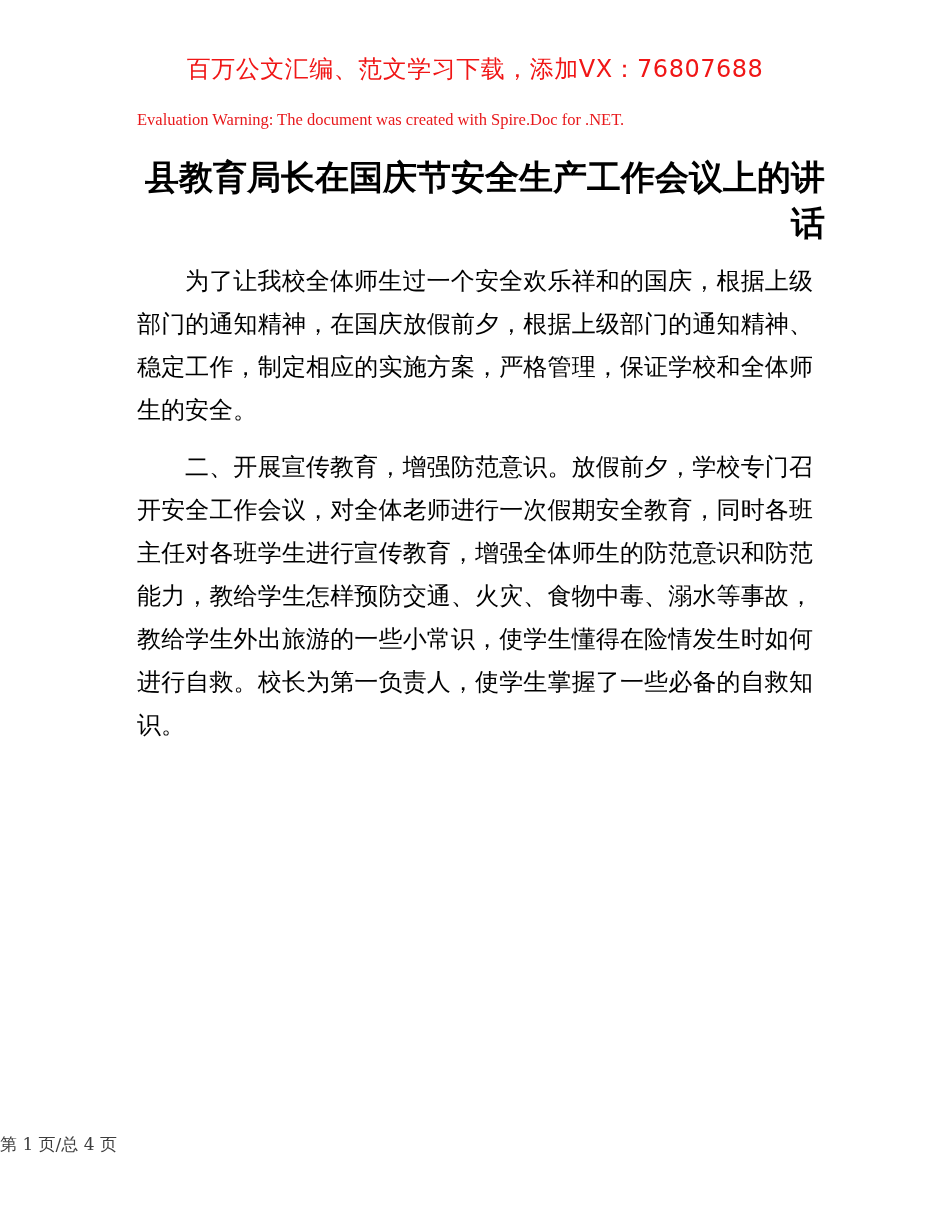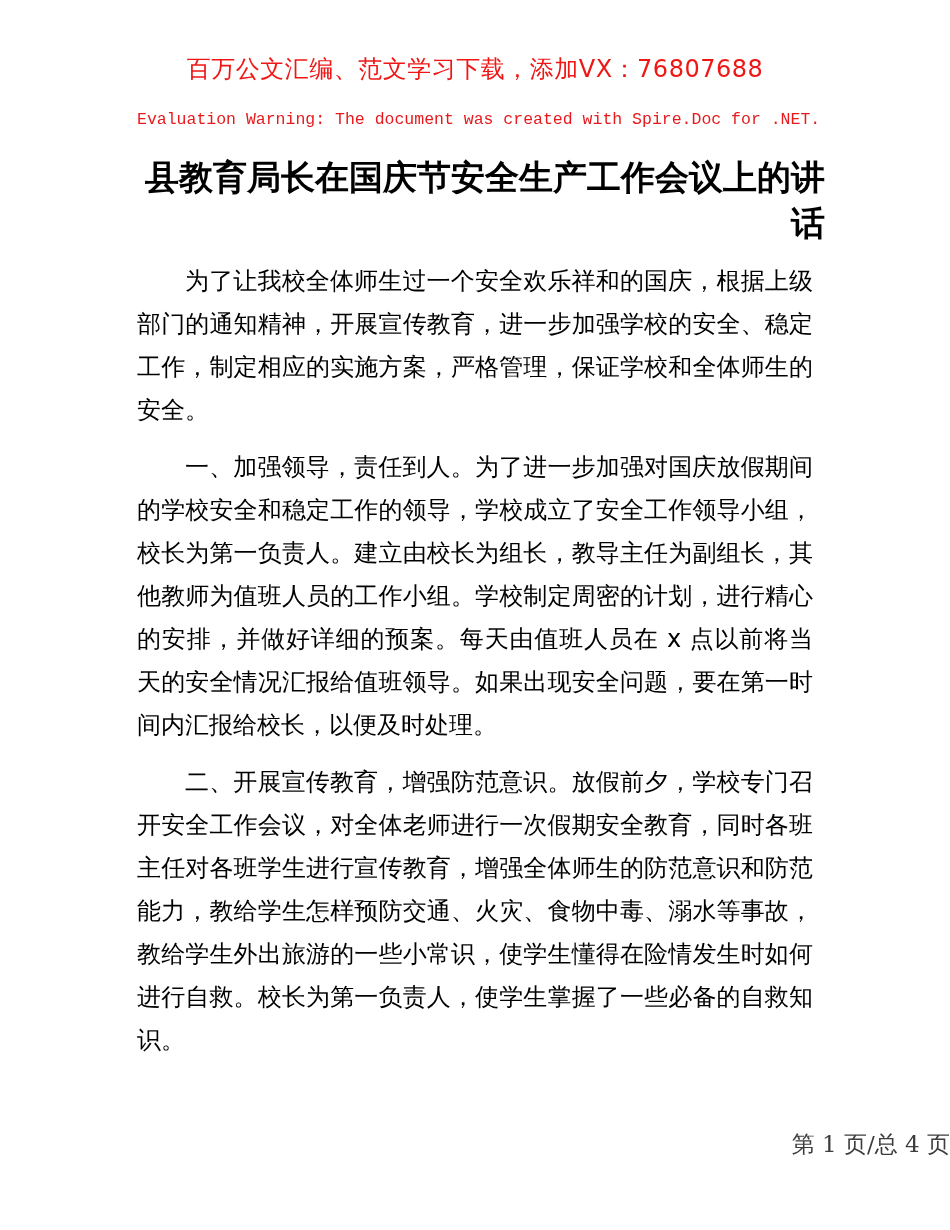--- a/index.html
+++ b/index.html
@@ -21,21 +21,21 @@
     text-align: center;
     font-size: 24px;
     line-height: 30px;
     font-weight: 400;
     color: #f01616;
     letter-spacing: 0.5px;
   }
   .eval-warning {
     margin-top: 26px;
     padding: 0 137px;
-    font-family: Liberation Mono, monospace;
+    font-family: Liberation Serif, serif;
     font-size: 16.5px;
     line-height: 20px;
     color: #e8191c;
     white-space: nowrap;
   }
   .doc-title {
     width: 700px;
     margin: 24px auto 0 auto;
     font-size: 34px;
     line-height: 46px;
@@ -54,39 +54,38 @@
     text-align: justify;
     text-justify: inter-ideograph;
     text-indent: 2em;
     color: #000000;
   }
   .page-footer {
     position: absolute;
     top: 1133px;
     left: 0;
     width: 100%;
-    text-align: right;
+    text-align: left;
     font-family: "DejaVu Serif", "Liberation Serif", serif;
-    font-size: 23px;
+    font-size: 17px;
     line-height: 22px;
     color: #3d3d3d;
   }
 </style>
 </head>
 <body>
 
 <div class="page">
 
   <div class="promo-header">百万公文汇编、范文学习下载，添加VX：76807688</div>
 
   <div class="eval-warning">Evaluation Warning: The document was created with Spire.Doc for .NET.</div>
 
   <h1 class="doc-title">县教育局长在国庆节安全生产工作会议上的讲话</h1>
 
   <div class="content">
-    <p class="body-para">为了让我校全体师生过一个安全欢乐祥和的国庆，根据上级部门的通知精神，开展宣传教育，进一步加强学校的安全、稳定工作，制定相应的实施方案，严格管理，保证学校和全体师生的安全。</p>
-    <p class="body-para">一、加强领导，责任到人。为了进一步加强对国庆放假期间的学校安全和稳定工作的领导，学校成立了安全工作领导小组，校长为第一负责人。建立由校长为组长，教导主任为副组长，其他教师为值班人员的工作小组。学校制定周密的计划，进行精心的安排，并做好详细的预案。每天由值班人员在 x 点以前将当天的安全情况汇报给值班领导。如果出现安全问题，要在第一时间内汇报给校长，以便及时处理。</p>
+    <p class="body-para">为了让我校全体师生过一个安全欢乐祥和的国庆，根据上级部门的通知精神，在国庆放假前夕，根据上级部门的通知精神、稳定工作，制定相应的实施方案，严格管理，保证学校和全体师生的安全。</p>
     <p class="body-para">二、开展宣传教育，增强防范意识。放假前夕，学校专门召开安全工作会议，对全体老师进行一次假期安全教育，同时各班主任对各班学生进行宣传教育，增强全体师生的防范意识和防范能力，教给学生怎样预防交通、火灾、食物中毒、溺水等事故，教给学生外出旅游的一些小常识，使学生懂得在险情发生时如何进行自救。校长为第一负责人，使学生掌握了一些必备的自救知识。</p>
   </div>
 
   <div class="page-footer">第 1 页/总 4 页</div>
 
 </div>
 
 </body></html>

